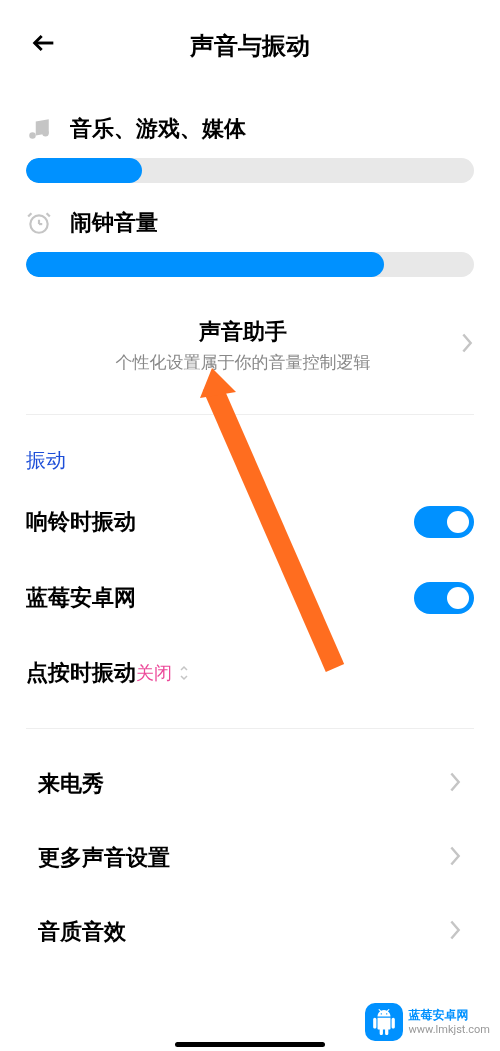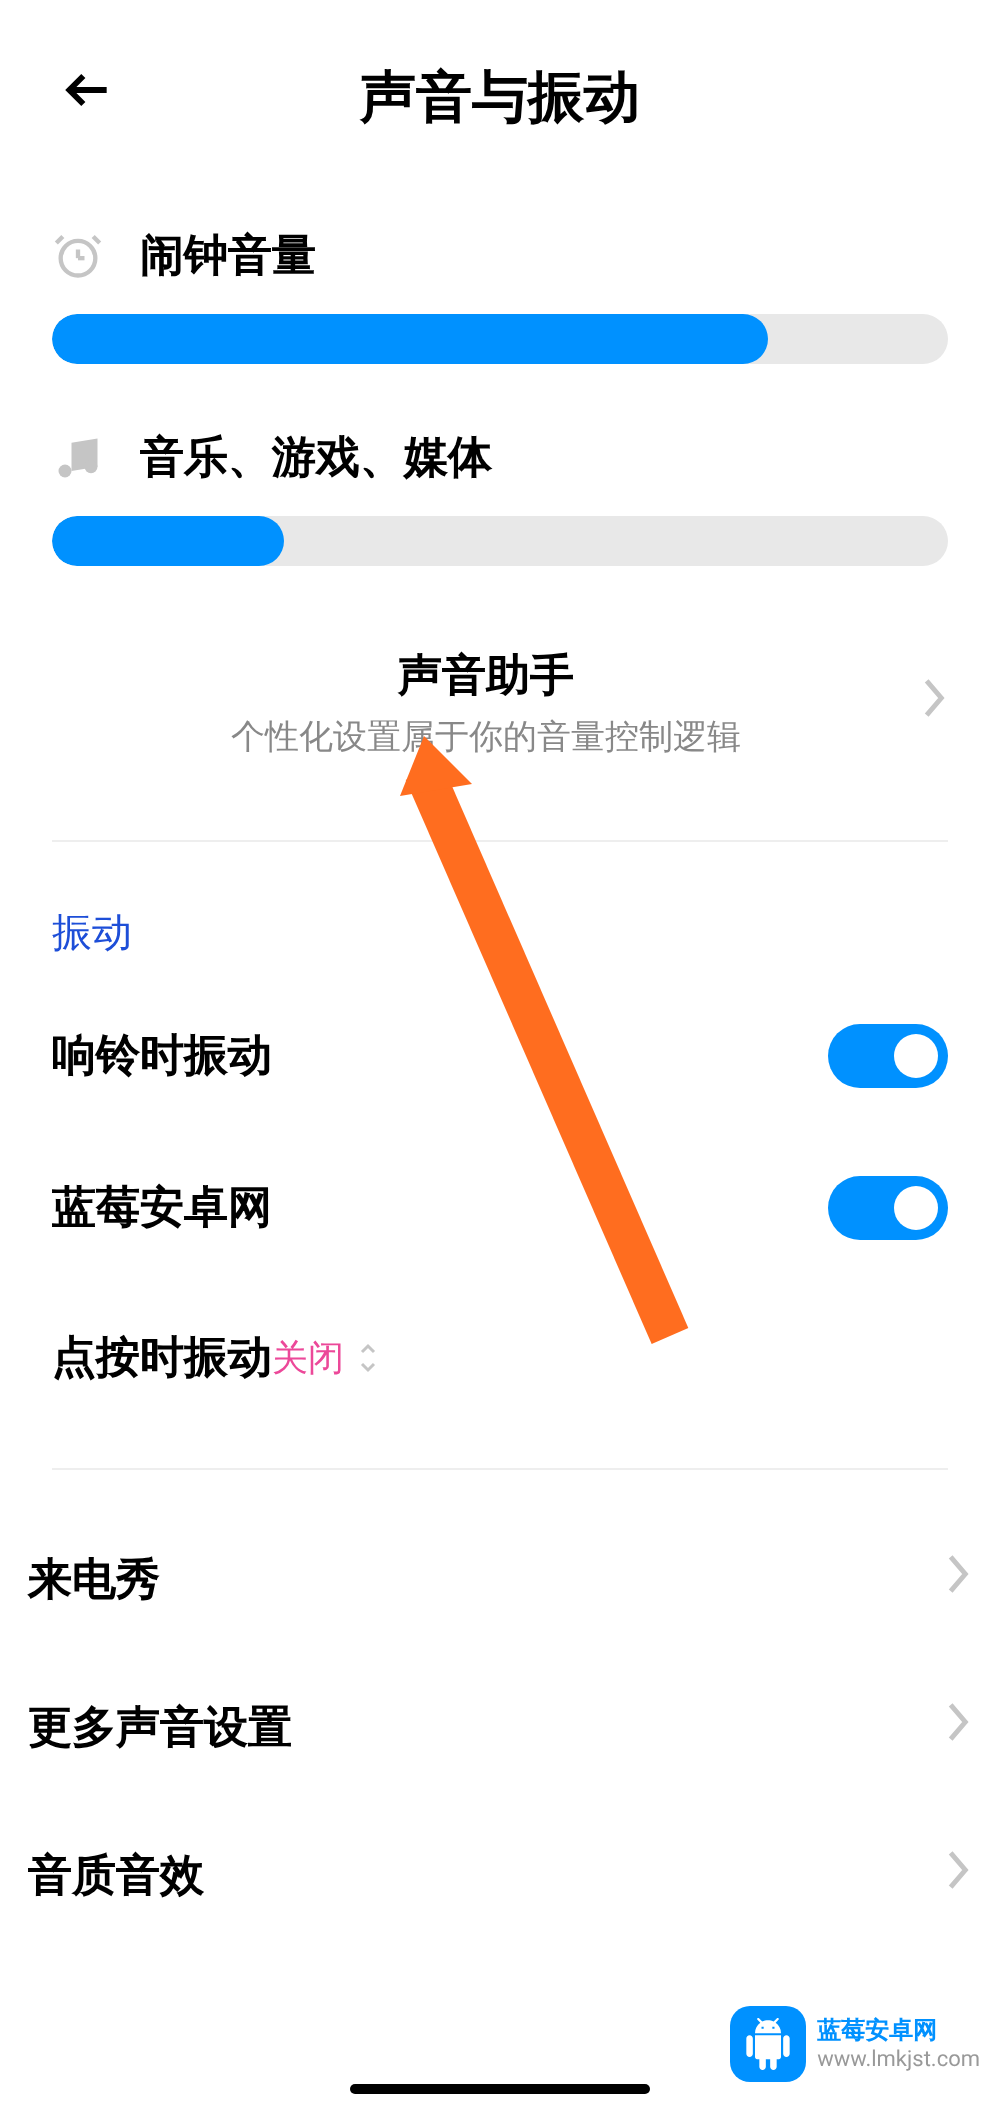--- a/index.html
+++ b/index.html
@@ -28,21 +28,21 @@
       position: absolute;
       left: 30px;
       font-size: 30px;
       color: #000;
       cursor: pointer;
     }
     
     .header-title {
       flex: 1;
       text-align: center;
-      font-size: 28px;
+      font-size: 24px;
       font-weight: 600;
       color: #000;
     }
     
     .section {
       padding: 0 26px;
     }
     
     .volume-item {
       margin-top: 25px;
@@ -248,21 +248,21 @@
       width: 150px;
       height: 5px;
       background: #000;
       border-radius: 3px;
     }
     
     .nav-item {
       display: flex;
       align-items: center;
       justify-content: space-between;
-      padding: 22px 14px;
+      padding: 22px 38px;
     }
     
     .nav-label {
       font-size: 22px;
       font-weight: 600;
       color: #000;
     }
   </style>
 </head>
 <body>
@@ -271,54 +271,54 @@
   <div class="back-arrow">
     <svg width="28" height="28" viewBox="0 0 24 24" fill="none" stroke="currentColor" stroke-width="2.5">
       <line x1="20" y1="12" x2="4" y2="12"></line>
       <polyline points="10 18 4 12 10 6"></polyline>
     </svg>
   </div>
   <div class="header-title">声音与振动</div>
 </div>
 
 <div class="section">
+  <div class="volume-item" style="margin-top:32px">
+    <div class="volume-header">
+      <span class="volume-icon">
+        <svg width="26" height="26" viewBox="0 0 24 24" fill="currentColor">
+          <path d="M9 18V5l12-2v13"></path>
+          <circle cx="6" cy="18" r="3"></circle>
+          <circle cx="18" cy="16" r="3"></circle>
+        </svg>
+      </span>
+      <span class="volume-label">音乐、游戏、媒体</span>
+    </div>
+    <div class="slider-track">
+      <div class="slider-fill" style="width:26%"></div>
+    </div>
+  </div>
+
   <div class="volume-item">
     <div class="volume-header">
       <span class="volume-icon">
         <svg width="26" height="26" viewBox="0 0 24 24" fill="currentColor">
           <circle cx="12" cy="13" r="8" fill="none" stroke="currentColor" stroke-width="2"></circle>
           <line x1="12" y1="13" x2="12" y2="9" stroke="currentColor" stroke-width="2"></line>
           <line x1="12" y1="13" x2="15" y2="13" stroke="currentColor" stroke-width="2"></line>
           <line x1="5" y1="3" x2="2" y2="6" stroke="currentColor" stroke-width="2"></line>
           <line x1="19" y1="3" x2="22" y2="6" stroke="currentColor" stroke-width="2"></line>
         </svg>
       </span>
       <span class="volume-label">闹钟音量</span>
     </div>
     <div class="slider-track">
       <div class="slider-fill" style="width:80%"></div>
     </div>
   </div>
 
-  <div class="volume-item" style="margin-top:32px">
-    <div class="volume-header">
-      <span class="volume-icon">
-        <svg width="26" height="26" viewBox="0 0 24 24" fill="currentColor">
-          <path d="M9 18V5l12-2v13"></path>
-          <circle cx="6" cy="18" r="3"></circle>
-          <circle cx="18" cy="16" r="3"></circle>
-        </svg>
-      </span>
-      <span class="volume-label">音乐、游戏、媒体</span>
-    </div>
-    <div class="slider-track">
-      <div class="slider-fill" style="width:26%"></div>
-    </div>
-  </div>
-
   <div class="list-item" style="margin-top:18px">
     <div class="list-item-content">
       <div class="list-item-title">声音助手</div>
       <div class="list-item-subtitle">个性化设置属于你的音量控制逻辑</div>
     </div>
     <span class="chevron">
       <svg width="14" height="22" viewBox="0 0 10 18" fill="none" stroke="currentColor" stroke-width="2">
         <polyline points="2 2 8 9 2 16"></polyline>
       </svg>
     </span>

